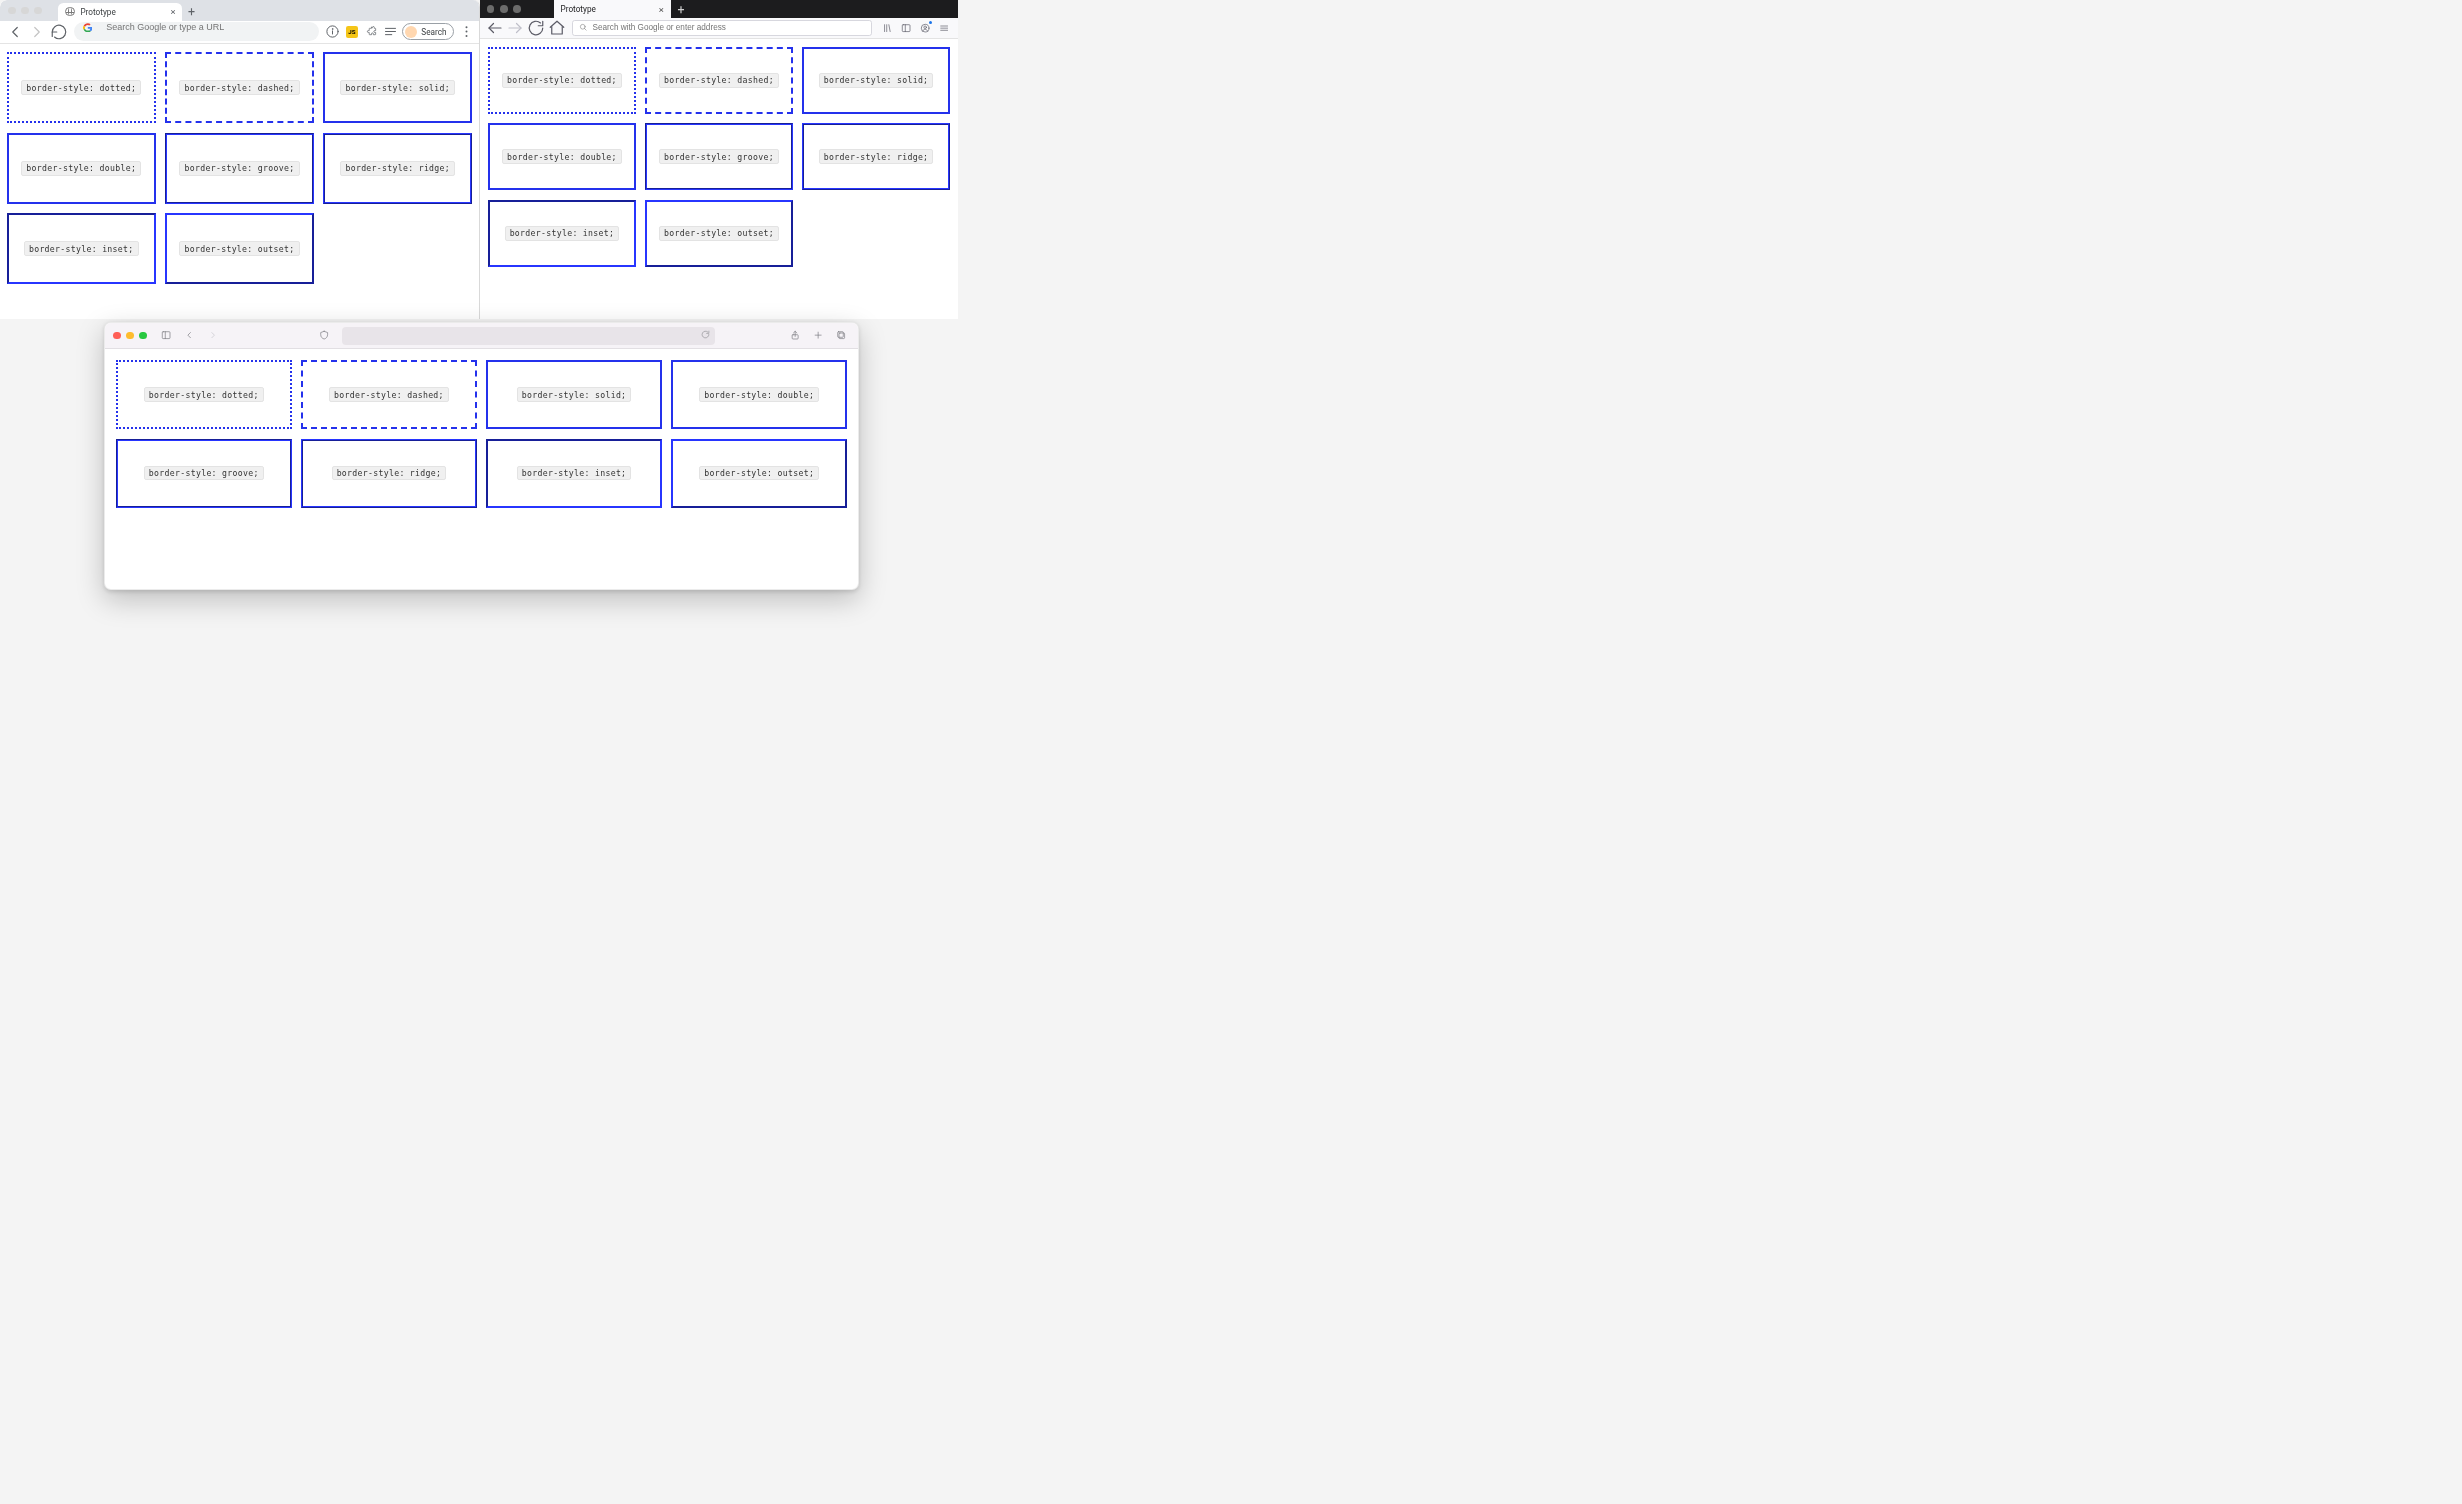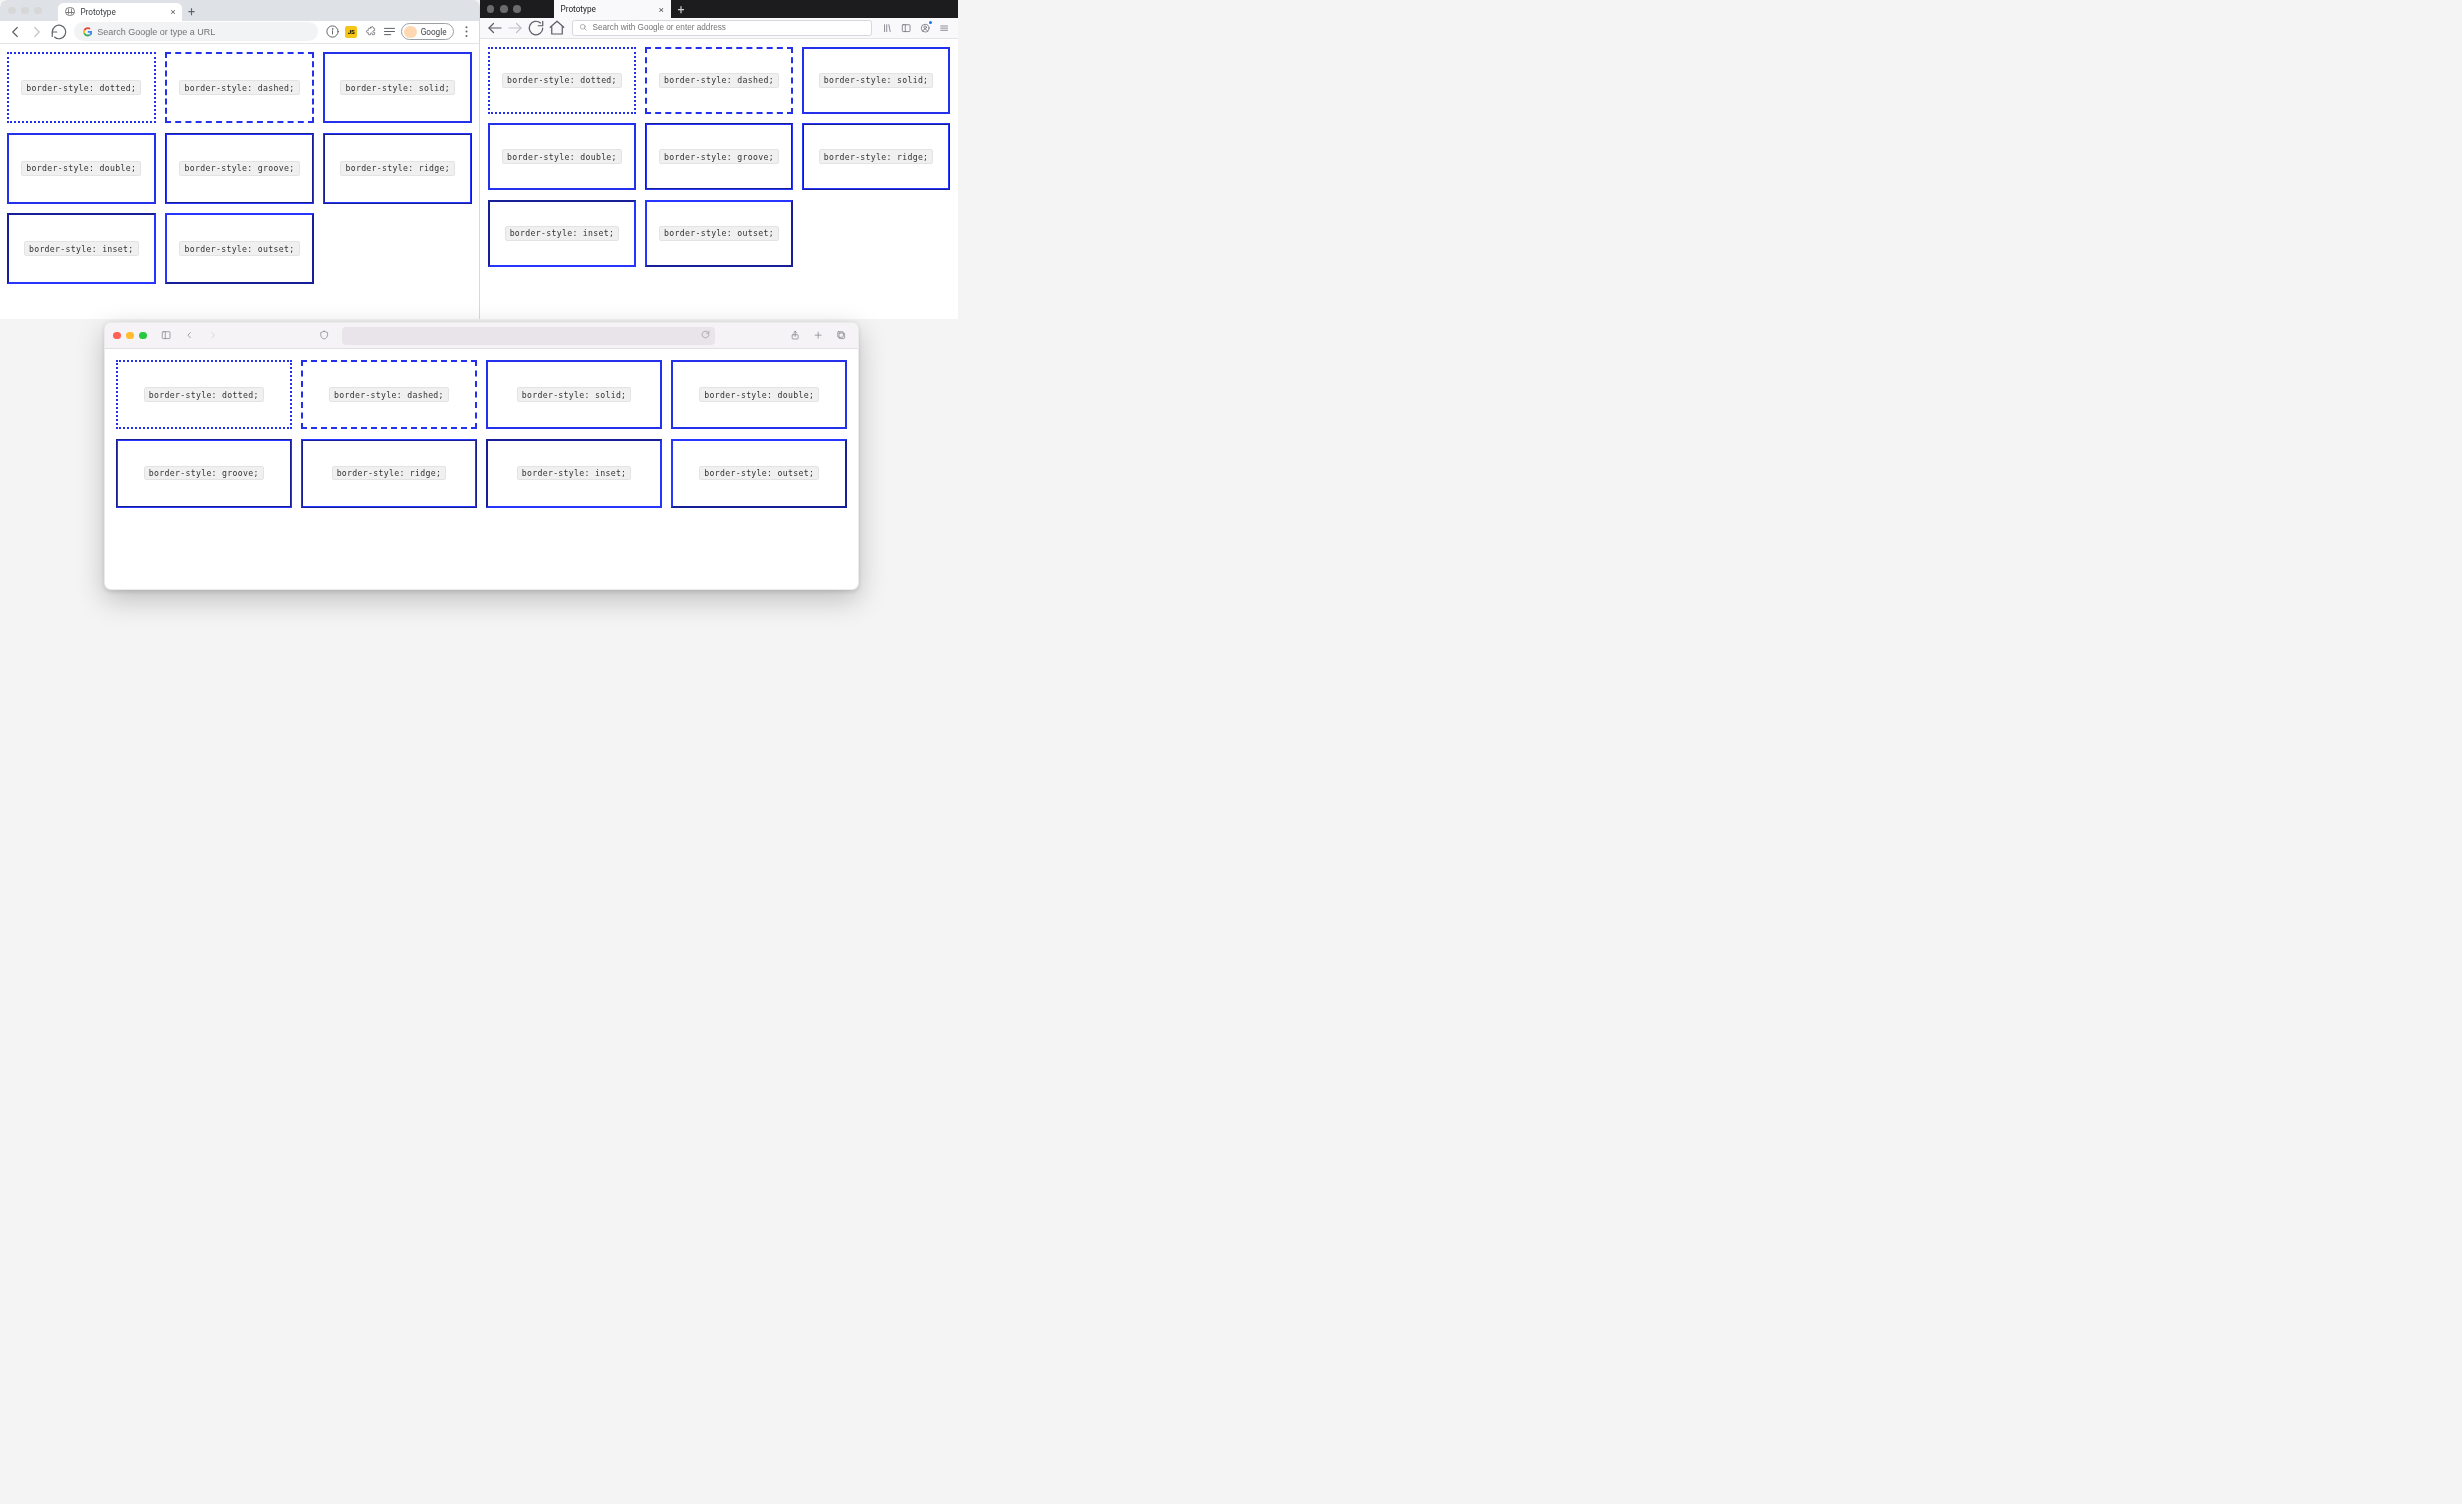--- a/index.html
+++ b/index.html
@@ -107,23 +107,23 @@
     color:#5f6368; border-radius:50%;
     font-size: 11px;
   }
   .nav-btn.disabled { color:#c4c4c4; }
   .chrome-omnibox {
     flex:1;
     height:19px;
     background:#f1f3f4;
     border-radius:9.6px;
     display:flex;
-    align-items:center;
+    align-items:flex-start;
     padding:0 8.2px;
-    gap:5px;
+    gap:14px;
     margin: 0 2.7px;
   }
   .chrome-omnibox .g {
     width:9.6px; height:9.6px; position:relative;
   }
   .chrome-omnibox .g svg { width:9.6px; height:9.6px; }
   .chrome-omnibox input {
     border:none; background:transparent; outline:none;
     font-size:9px; color:#80868b; flex:1;
   }
@@ -298,21 +298,21 @@
     </span>
     <span class="toolbar-ico">
       <svg class="stroke-ico" viewBox="0 0 24 24">
           <line x1="4" y1="7" x2="20" y2="7"></line>
           <line x1="4" y1="12" x2="20" y2="12"></line>
           <line x1="4" y1="17" x2="14" y2="17"></line>
         </svg>
     </span>
     <div class="profile-pill">
       <span class="avatar"></span>
-      <span>Google</span>
+      <span>Search</span>
     </div>
     <span class="toolbar-ico">
       <svg viewBox="0 0 24 24" fill="currentColor">
           <circle cx="12" cy="5" r="1.6"></circle>
           <circle cx="12" cy="12" r="1.6"></circle>
           <circle cx="12" cy="19" r="1.6"></circle>
         </svg>
     </span>
   </div>
 

